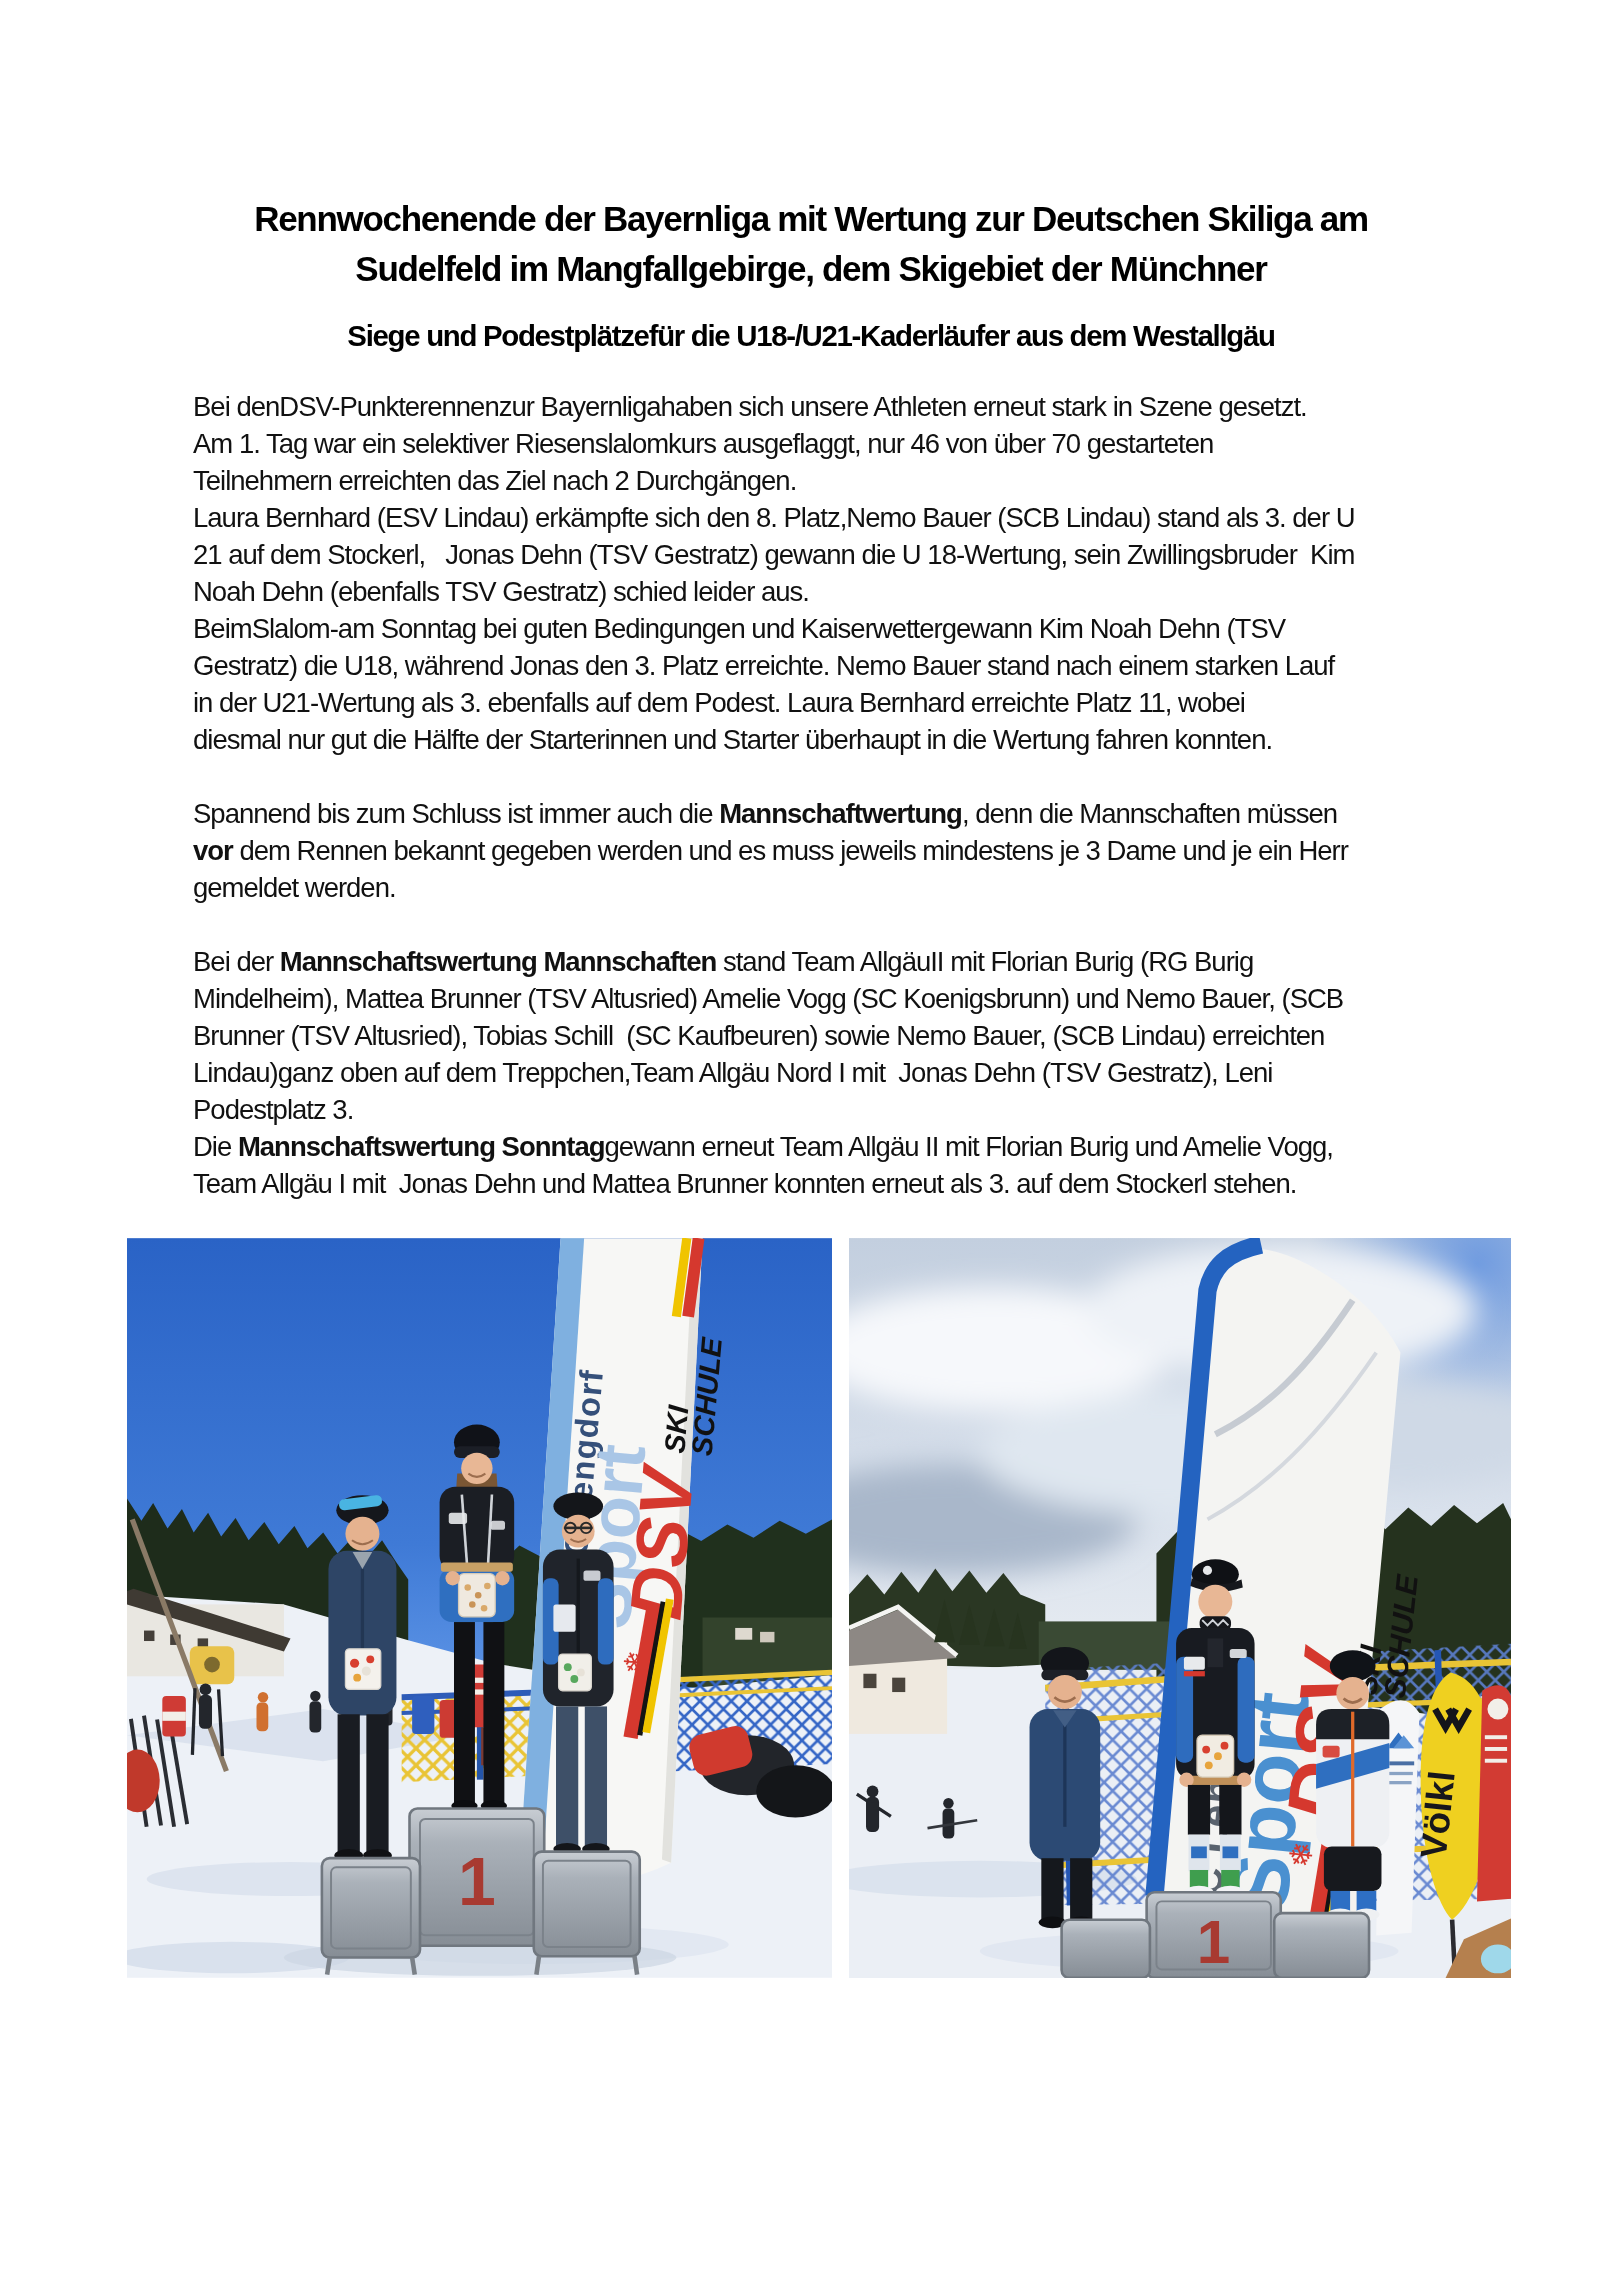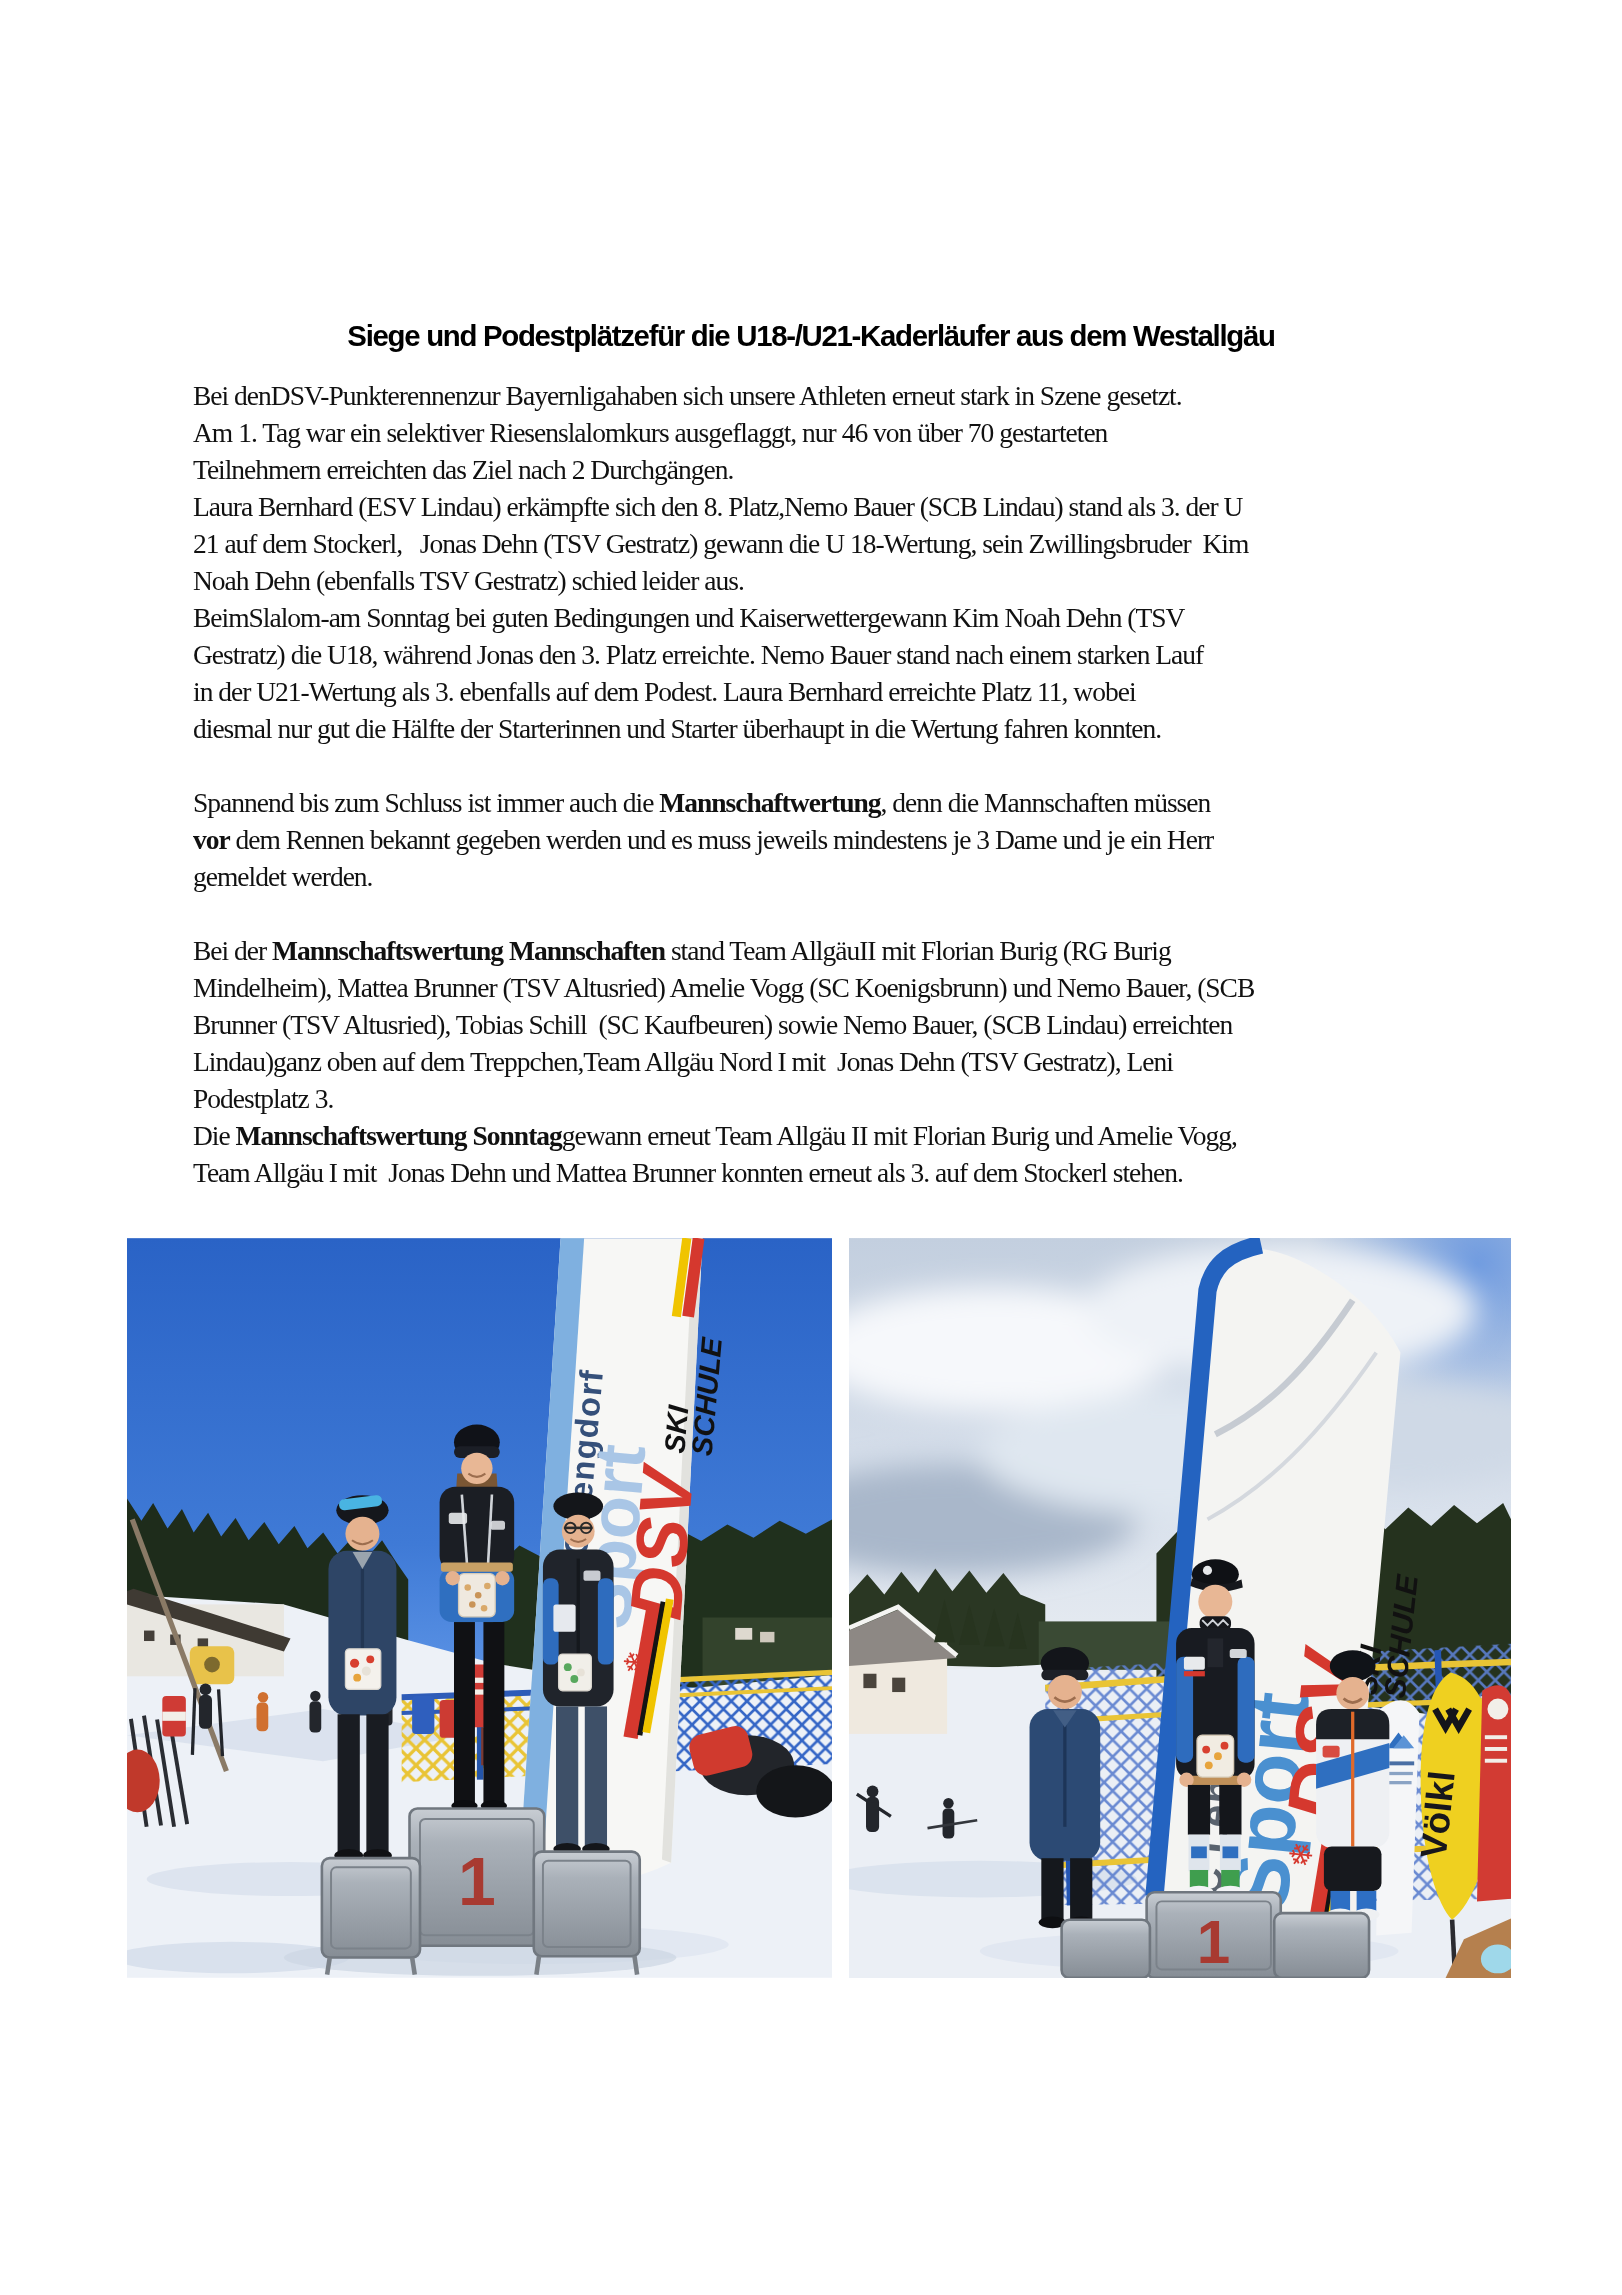--- a/index.html
+++ b/index.html
@@ -13,33 +13,37 @@
     font-size:35px;font-weight:bold;line-height:50px;letter-spacing:-1.3px;color:#000;
   }
   .subtitle{
     position:absolute;top:319px;left:0;width:1622px;text-align:center;
     font-size:29.4px;font-weight:bold;letter-spacing:-1.3px;color:#000;
   }
   .body-text{
     position:absolute;top:373px;left:193px;width:1243px;
     font-size:27.5px;line-height:37px;letter-spacing:-1px;color:#111;
   }
-  .para{margin:4px 0 37px 0;font-family:Liberation Serif, serif;}
+  .para{margin:15px 0 37px 0;}
   .line{white-space:pre;height:37px;}
   .b{font-weight:bold;text-align:center;}
   .photo{position:absolute;top:1238px;}
   .photo.left{left:127px;}
   .photo.right{left:849px;}
   svg text{font-family:"Liberation Sans","DejaVu Sans",sans-serif;}
 </style>
 </head>
 <body>
 
 <div class="page">
 
+  <div class="title">
+    <div>Rennwochenende der Bayernliga mit Wertung zur Deutschen Skiliga am</div>
+    <div>Sudelfeld im Mangfallgebirge, dem Skigebiet der Münchner</div>
+  </div>
   <div class="subtitle">Siege und Podestplätzefür die U18-/U21-Kaderläufer aus dem Westallgäu</div>
 
   <div class="body-text">
       <div class="para">
         <div class="line"><span>Bei denDSV-Punkterennenzur Bayernligahaben sich unsere Athleten erneut stark in Szene gesetzt.</span></div>
         <div class="line"><span>Am 1. Tag war ein selektiver Riesenslalomkurs ausgeflaggt, nur 46 von über 70 gestarteten</span></div>
         <div class="line"><span>Teilnehmern erreichten das Ziel nach 2 Durchgängen.</span></div>
         <div class="line"><span>Laura Bernhard (ESV Lindau) erkämpfte sich den 8. Platz,Nemo Bauer (SCB Lindau) stand als 3. der U</span></div>
         <div class="line"><span>21 auf dem Stockerl,   Jonas Dehn (TSV Gestratz) gewann die U 18-Wertung, sein Zwillingsbruder  Kim</span></div>
         <div class="line"><span>Noah Dehn (ebenfalls TSV Gestratz) schied leider aus.</span></div>

